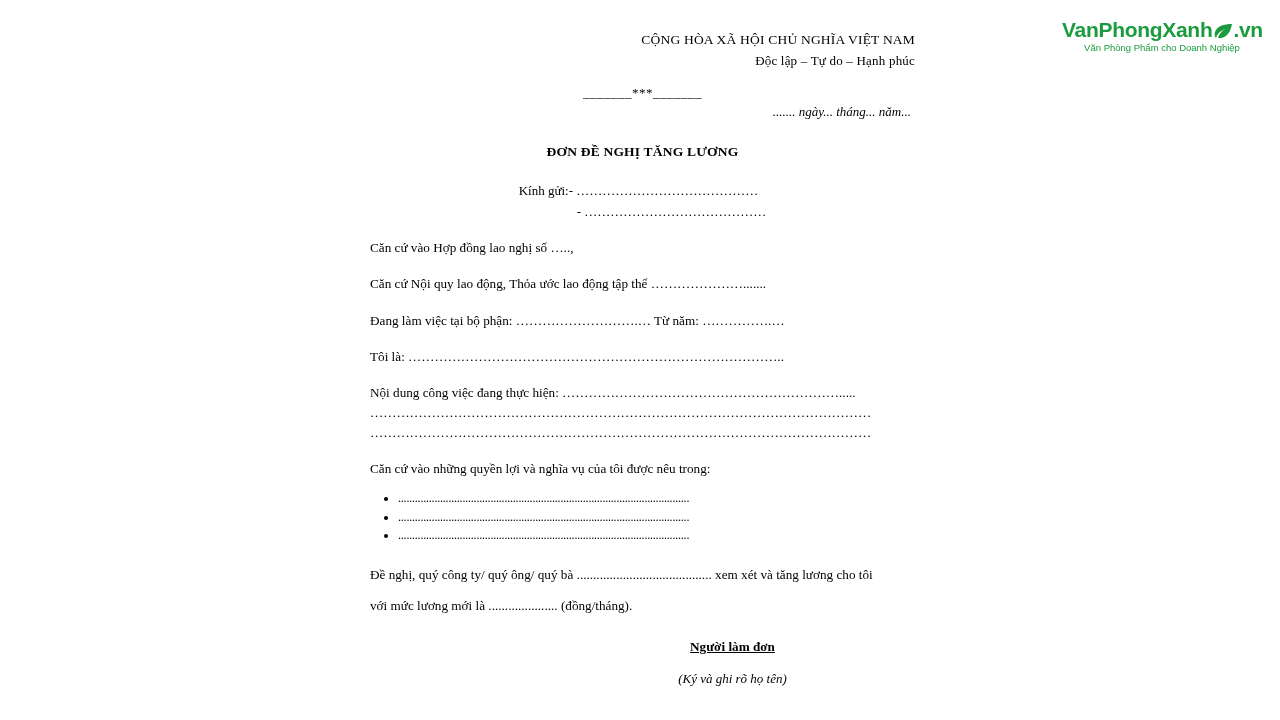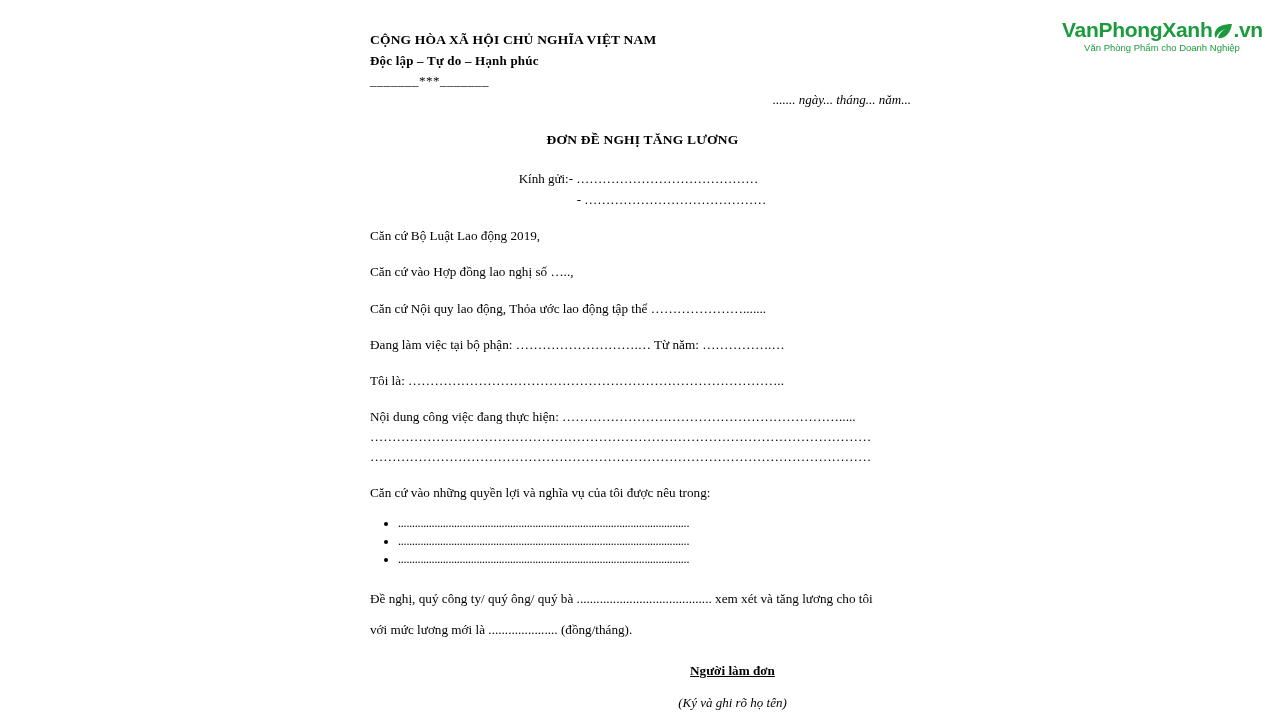--- a/index.html
+++ b/index.html
@@ -57,32 +57,32 @@
   .doc {
     position: absolute;
     left: 370px;
     top: 30px;
     width: 545px;
     font-size: 13.5px;
     line-height: 1.45;
   }
 
   .natl {
-    text-align: left;
-    font-weight: bold;
+    text-align: right;
+    font-weight: normal;
     font-size: 13.5px;
     letter-spacing: 0.2px;
   }
   .natl .line2 {
     font-size: 13px;
     margin-top: 2px;
   }
   .stars {
-    text-align: left;
-    margin-top: 2px;
+    text-align: center;
+    margin-top: 14px;
     font-size: 13px;
     letter-spacing: 0.5px;
   }
 
   .date-line {
     text-align: right;
     font-style: italic;
     font-size: 13px;
     margin-top: 0;
     padding-right: 4px;
@@ -189,21 +189,20 @@
   <div class="doc-title">ĐƠN ĐỀ NGHỊ TĂNG LƯƠNG</div>
 
   <div class="kinh-gui">
     <div class="label">Kính gửi:</div>
     <div class="recipients">
       <div>- ……………………………………</div>
       <div>- ……………………………………</div>
     </div>
   </div>
 
-  <div class="para">Căn cứ Bộ Luật Lao động 2019,</div>
   <div class="para">Căn cứ vào Hợp đồng lao nghị số …..,</div>
   <div class="para">Căn cứ Nội quy lao động, Thỏa ước lao động tập thể ………………….......</div>
 
   <div class="para">Đang làm việc tại bộ phận: ……………………….… Từ năm: …………….…</div>
 
   <div class="para">Tôi là: …………………………………………………………………………..</div>
 
   <div class="para para-block">
     <div>Nội dung công việc đang thực hiện: ……………………………………………………….....</div>
     <div>……………………………………………………………………………………………………</div>

